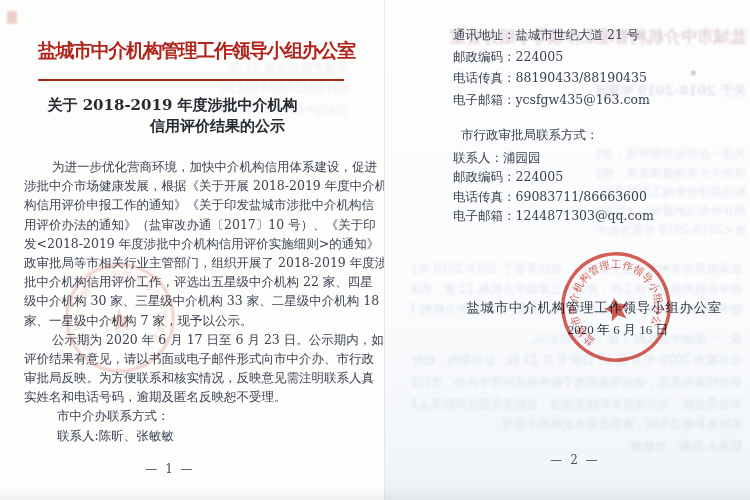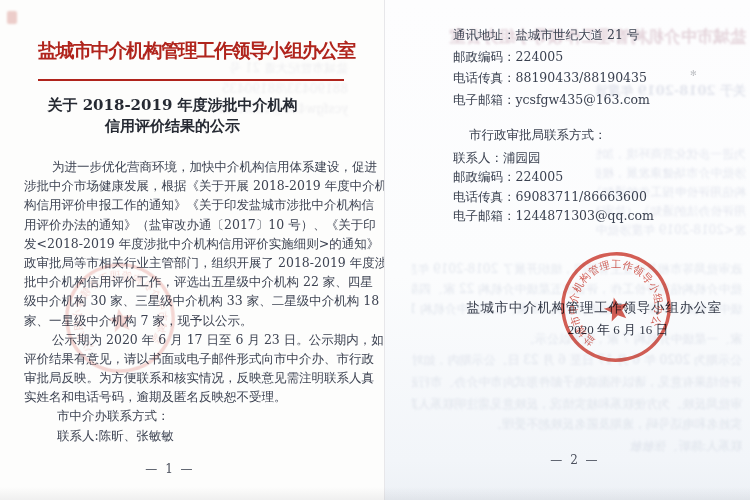--- a/index.html
+++ b/index.html
@@ -23,38 +23,38 @@
     position: absolute; left: 38px; top: 38px; width: 308px;
     font-family: "DejaVu Sans", "Liberation Sans", sans-serif;
     font-weight: bold; font-size: 19px; letter-spacing: -1.4px;
     color: #b0241c; white-space: nowrap; text-align: center;
   }
   .p1-rule { position: absolute; left: 38px; top: 79px; width: 306px; height: 2px;
     background: #b0241c; }
   .p1-title { position: absolute; left: 0; width: 345px; text-align: center;
     font-weight: bold; color: #262a33; font-size: 15px; white-space: nowrap; }
   .p1-title.t1 { top: 96px; }
-  .p1-title.t2 { top: 117px; }
+  .p1-title.t2 { top: 117px; margin-left: 45px; }
   .p1-body {
     position: absolute; left: 24px; top: 157px; width: 334px;
     font-size: 12.5px; line-height: 19.2px; color: #3d4352; white-space: nowrap;
   }
   .p1-body .line { height: 19.2px; }
   .p1-body .indent { padding-left: 28px; }
   .p1-body .indent2 { padding-left: 33px; }
   .footer { position: absolute; font-size: 12px; color: #4a4f5c; text-align: center;
     letter-spacing: 2px; white-space: nowrap; }
   .footer.f1 { left: 130px; top: 462px; width: 80px; }
   .footer.f2 { left: 150px; top: 453px; width: 80px; }
 
   
   .p2-block { position: absolute; left: 68px; color: #3a4150; font-size: 12.5px;
     white-space: nowrap; }
   .p2-block1 { top: 24px; line-height: 21.6px; }
-  .p2-heading { position: absolute; left: 84px; top: 127px; color: #3a4150;
+  .p2-heading { position: absolute; left: 76px; top: 127px; color: #3a4150;
     font-size: 12.5px; white-space: nowrap; }
   .p2-block2 { top: 148px; line-height: 19.3px; }
   .p2-signature { position: absolute; right: 28px; top: 299px; color: #343a48;
     font-size: 13.5px; letter-spacing: 0.7px; white-space: nowrap; }
   .p2-date { position: absolute; left: 177px; top: 321px; width: 112px; text-align: center;
     color: #343a48; font-size: 13px; white-space: nowrap; font-family: Liberation Serif, serif; }
 
   
   .seal { position: absolute; width: 118px; height: 118px; pointer-events: none; }
   .seal-main { left: 172px; top: 248px; transform: rotate(-13deg); opacity: 0.82;

